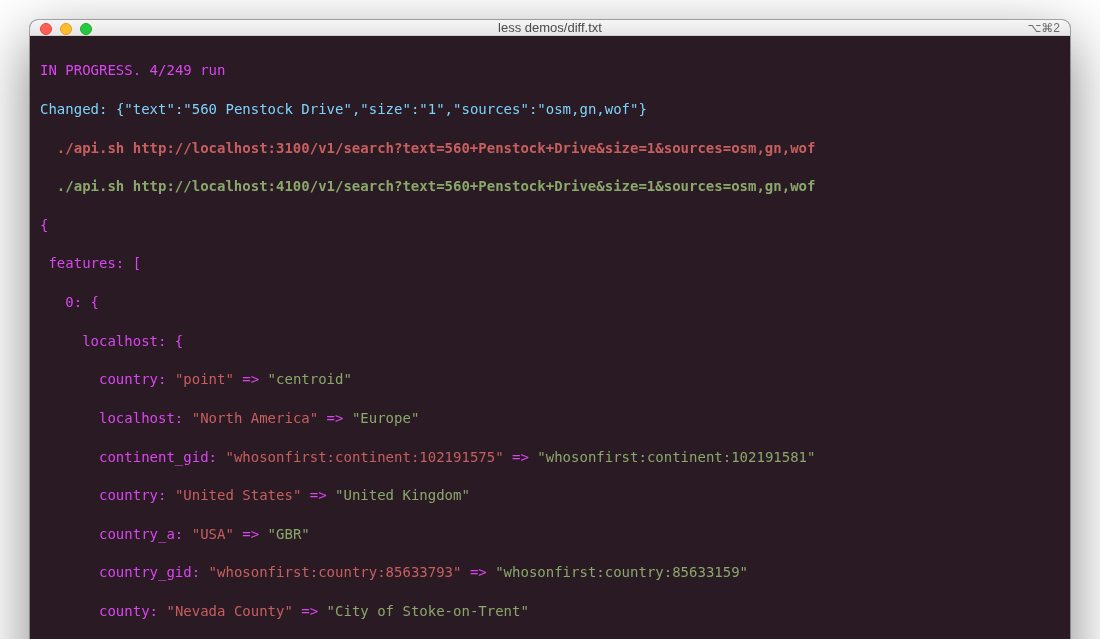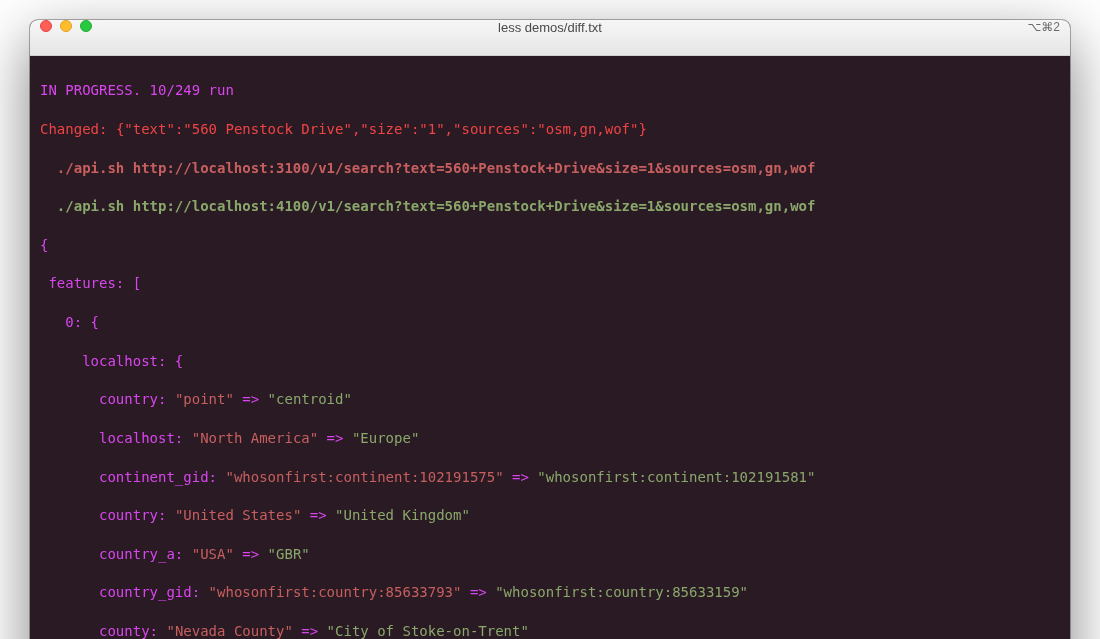--- a/index.html
+++ b/index.html
@@ -12,26 +12,26 @@
     padding: 20px 0;
   }
   .window {
     width: 1040px;
     background: #2a1a24;
     border-radius: 8px;
     box-shadow: 0 20px 60px rgba(0,0,0,0.5), 0 0 0 1px rgba(0,0,0,0.3);
     overflow: hidden;
   }
   .titlebar {
-    height: 36px;
+    height: 16px;
     background: #e8e8e8;
     background: linear-gradient(#f6f6f6, #e6e6e6);
     border-bottom: 1px solid #d0d0d0;
     display: flex;
-    align-items: flex-start;
+    align-items: flex-end;
     position: relative;
     padding: 0 10px;
   }
   .traffic {
     display: flex;
     gap: 8px;
     align-items: center;
   }
   .dot { width: 12px; height: 12px; border-radius: 50%; }
   .dot.red { background: #ff5f57; border: 0.5px solid #e14640; }
@@ -54,42 +54,42 @@
     background: #2a1a24;
     padding: 6px 10px 4px 10px;
     font-family: "Menlo", "Consolas", monospace;
     font-size: 14px;
     line-height: 1.38;
     color: #cfc8c0;
     white-space: pre;
     overflow: hidden;
   }
   .ln { display: block; }
-  .yellow { color: #ef4444; }
+  .yellow { color: #7dd3fc; }
   .red { color: #c75f5f; }
   .green { color: #8aa86b; }
   .dim { color: #d946ef; }
   .ind1 { padding-left: 2ch; font-weight: bold; }
 </style>
 </head>
 <body>
 
 <div class="window">
   <div class="titlebar">
     <div class="traffic">
       <div class="dot red"></div>
       <div class="dot yellow"></div>
       <div class="dot green"></div>
     </div>
     <div class="title">less demos/diff.txt</div>
     <div class="right-ind">⌥⌘2</div>
   </div>
 
   <div class="terminal">
-<span class="ln"><span class="dim">IN PROGRESS.</span> <span class="dim">10/249 run</span></span>
+<span class="ln"><span class="dim">IN PROGRESS.</span> <span class="dim">4/249 run</span></span>
 <span class="ln"><span class="yellow">Changed:</span> <span class="yellow">{"text":"560 Penstock Drive","size":"1","sources":"osm,gn,wof"}</span></span>
 <span class="ln ind1"><span class="red">./api.sh http://localhost:3100/v1/search?text=560+Penstock+Drive&amp;size=1&amp;sources=osm,gn,wof</span></span>
 <span class="ln ind1"><span class="green">./api.sh http://localhost:4100/v1/search?text=560+Penstock+Drive&amp;size=1&amp;sources=osm,gn,wof</span></span>
 <span class="ln"><span class="dim">{</span></span>
 <span class="ln" style="padding-left:1ch"><span class="dim">features: [</span></span>
 <span class="ln" style="padding-left:3ch"><span class="dim">0: {</span></span>
 <span class="ln" style="padding-left:5ch"><span class="dim">localhost: {</span></span>
 <span class="ln" style="padding-left:7ch"><span class="dim">country:</span> <span class="red">"point"</span><span class="dim"> =&gt; </span><span class="green">"centroid"</span></span>
 <span class="ln" style="padding-left:7ch"><span class="dim">localhost:</span> <span class="red">"North America"</span><span class="dim"> =&gt; </span><span class="green">"Europe"</span></span>
 <span class="ln" style="padding-left:7ch"><span class="dim">continent_gid:</span> <span class="red">"whosonfirst:continent:102191575"</span><span class="dim"> =&gt; </span><span class="green">"whosonfirst:continent:102191581"</span></span>

